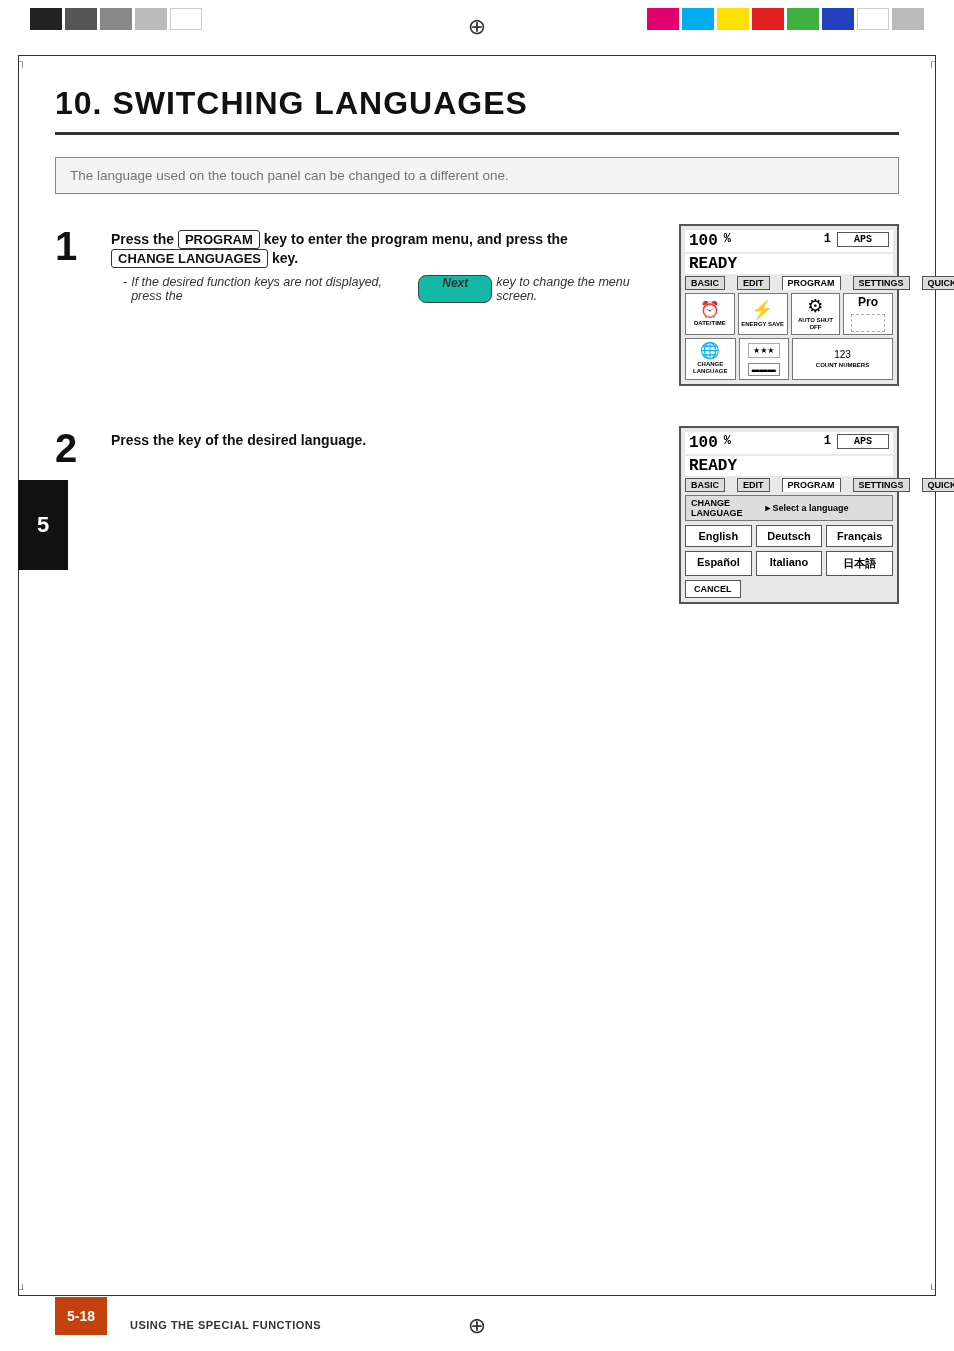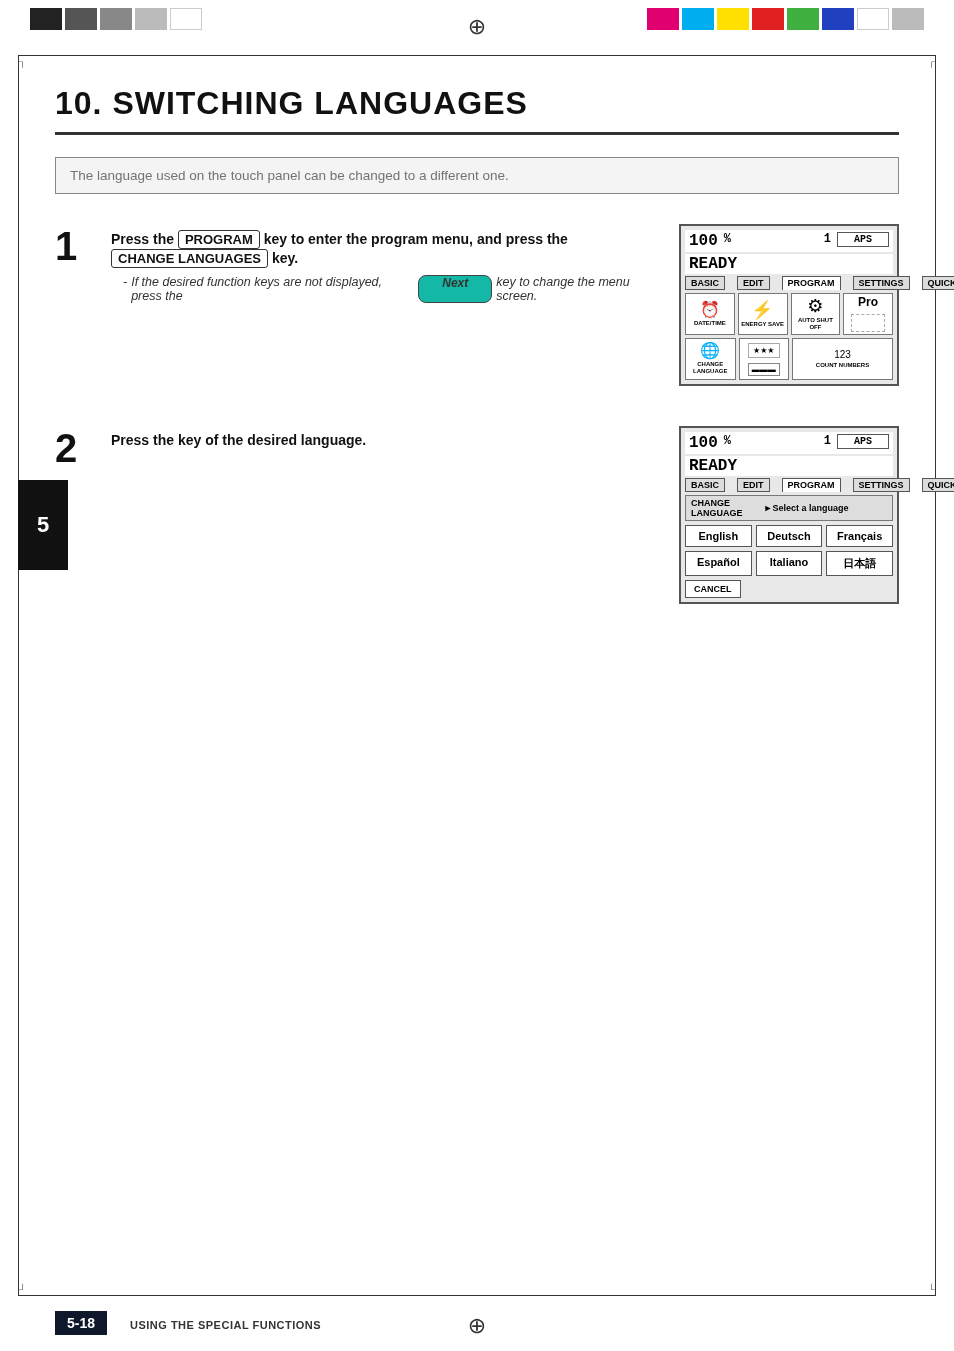--- a/index.html
+++ b/index.html
@@ -322,23 +322,23 @@
       right: 0;
       height: 55px;
       display: flex;
       align-items: center;
     }
 
     .page-num-box {
       position: absolute;
       left: 55px;
       bottom: 16px;
-      background: #0f172a;
+      background: #c2410c;
       color: #fff;
-      padding: 4px 12px;
+      padding: 11px 12px;
       font-size: 14px;
       font-weight: 900;
     }
 
     .bottom-label {
       position: absolute;
       left: 130px;
       bottom: 20px;
       font-size: 11px;
       font-weight: 700;

